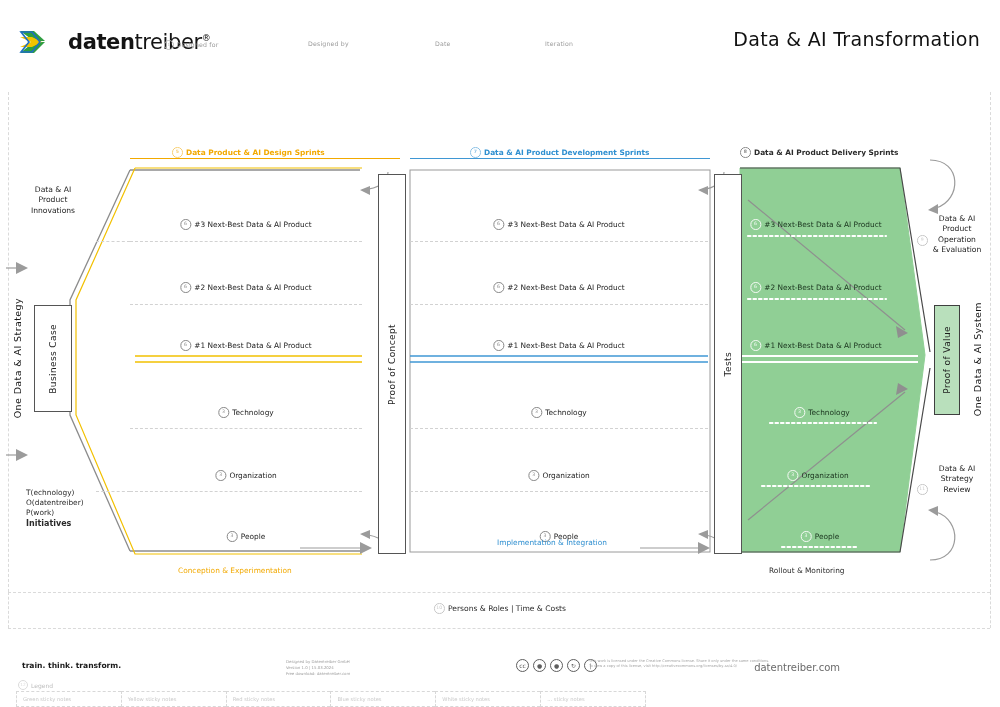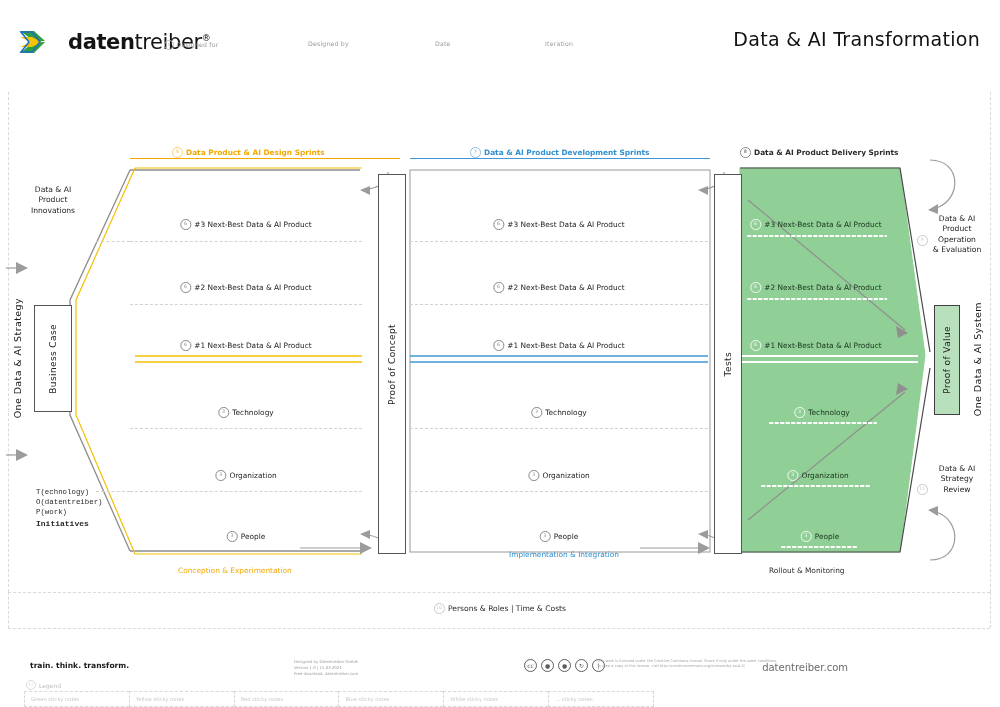--- a/index.html
+++ b/index.html
@@ -69,21 +69,21 @@
   .sidecap{position:absolute;text-align:center;font-size:7.6px;line-height:1.38;
     color:#232323;white-space:nowrap;}
   .sidevert{position:absolute;font-size:9.5px;letter-spacing:.4px;color:#161616;
     writing-mode:vertical-rl;transform:rotate(180deg);white-space:nowrap;}
 
   
   .phase-label{position:absolute;font-size:7.4px;white-space:nowrap;}
   #persons-band{left:10px;top:602px;width:980px;height:20px;}
 
   
-  #footer{left:12px;top:650px;width:856px;height:57px;}
+  #footer{left:4px;top:650px;width:856px;height:57px;}
   .tagline{position:absolute;left:18px;top:11px;font-size:7.6px;font-weight:700;color:#1a1a1a;}
   .credits{position:absolute;left:282px;top:9px;font-size:3.9px;line-height:1.55;color:#9d9d9d;white-space:pre-line;}
   .cc-row{position:absolute;left:512px;top:9px;display:flex;align-items:center;gap:4px;}
   .cc-badge{width:11px;height:11px;border:0.9px solid #5e5e5e;border-radius:50%;
     display:flex;align-items:center;justify-content:center;font-size:6px;color:#5e5e5e;}
   .cc-text{position:absolute;left:585px;top:9px;font-size:3.6px;line-height:1.5;color:#a5a5a5;white-space:pre-line;}
   .site{position:absolute;right:20px;top:12px;font-size:10px;color:#6a6a6a;margin-left:38px;}
   .legend-label{position:absolute;left:14px;top:30px;font-size:6px;color:#bdbdbd;
     display:flex;align-items:center;gap:3px;}
   .legend-label .cnum{width:8px;height:8px;min-width:8px;font-size:4.3px;}
@@ -327,21 +327,21 @@
   </div>
   <div class="vbox" style="left:934px;top:305px;width:24px;height:108px;background:#b9e0bc;border-color:#3f3f3f;">
     <span>Proof of Value</span>
   </div>
 
   <div class="sidecap" style="left:22px;top:185px;width:62px;white-space:pre-line;">Data &amp; AI
 Product
 Innovations</div>
   <div class="sidevert" style="left:12px;top:298px;">One Data &amp; AI Strategy</div>
 
-  <div class="abs" style="left:36px;top:488px;font-family:Liberation Mono, monospace;">
+  <div class="abs" style="left:26px;top:488px;">
     <div style="font-size:7.4px;line-height:1.35;color:#2a2a2a;">
       <div>T(echnology)</div>
       <div>O(datentreiber)</div>
       <div>P(work)</div>
       <div style="font-weight:700;font-size:8px;margin-top:1px;">Initiatives</div>
     </div>
   </div>
 
   <div class="sidecap" style="left:926px;top:214px;width:62px;white-space:pre-line;">Data &amp; AI
 Product
@@ -353,21 +353,21 @@
   <div class="sidevert" style="left:972px;top:302px;">One Data &amp; AI System</div>
 
   <div class="sidecap" style="left:926px;top:464px;width:62px;white-space:pre-line;">Data &amp; AI
 Strategy
 Review</div>
   <div class="abs" style="left:917px;top:475px;">
     <span class="cnum" style="color:#9a9a9a;">11</span>
   </div>
 
   <div class="phase-label" style="left:178px;top:566px;color:#f2a900;">Conception &amp; Experimentation</div>
-  <div class="phase-label" style="left:497px;top:550px;color:#2f8fd0;margin-left:12px;">Implementation &amp; Integration</div>
+  <div class="phase-label" style="left:497px;top:538px;color:#2f8fd0;">Implementation &amp; Integration</div>
   <div class="phase-label" style="left:769px;top:566px;color:#2b2b2b;">Rollout &amp; Monitoring</div>
 
   <div class="abs" id="persons-band">
     <div class="band-label" style="top:1px;">
       <span class="cnum" style="color:#9a9a9a;">10</span>
       <span>Persons &amp; Roles | Time &amp; Costs</span>
     </div>
   </div>
 
   <div class="abs" id="footer">

